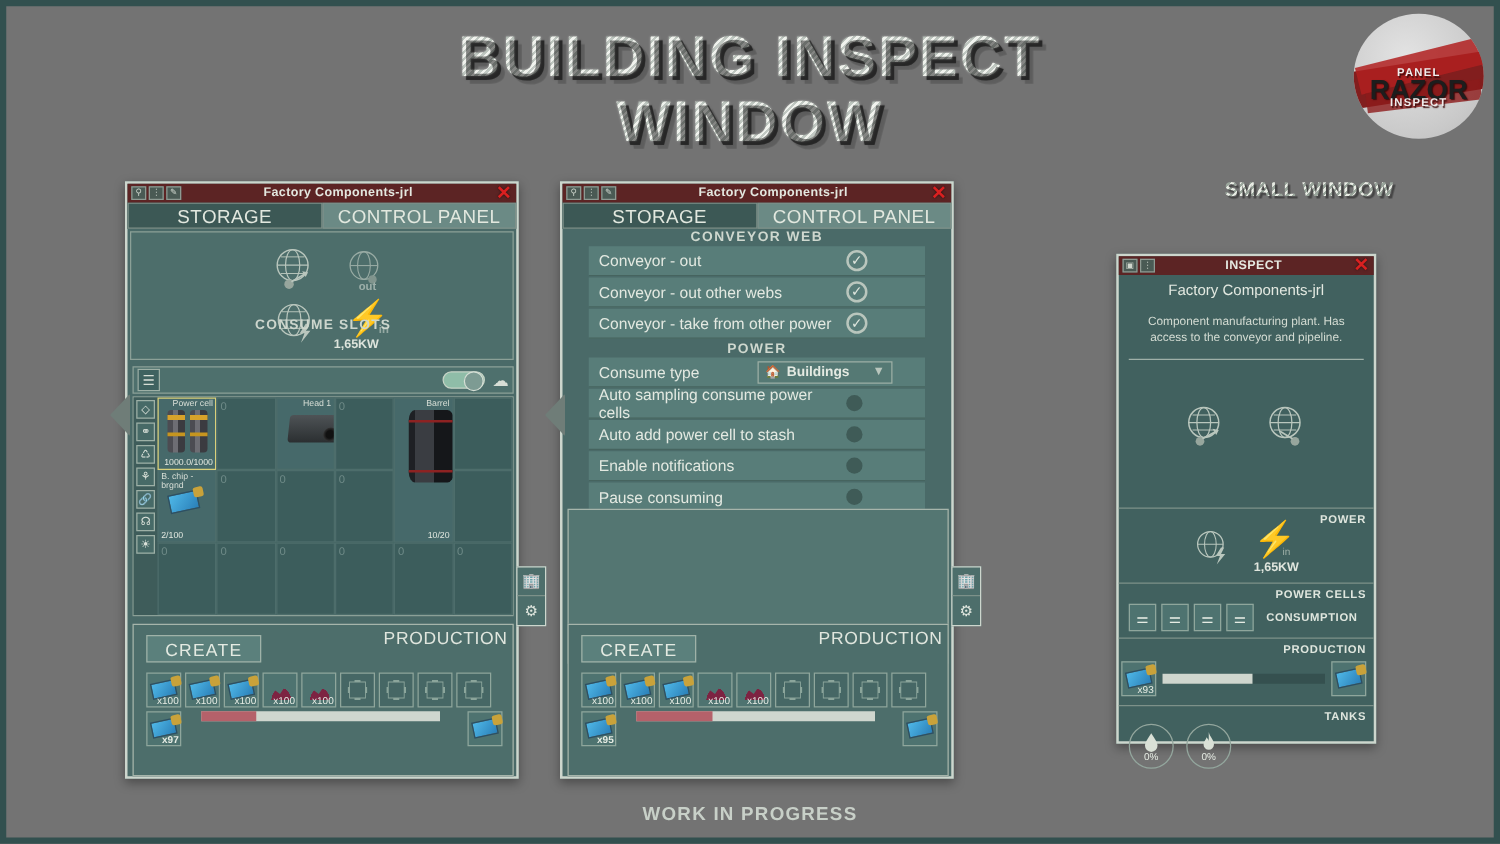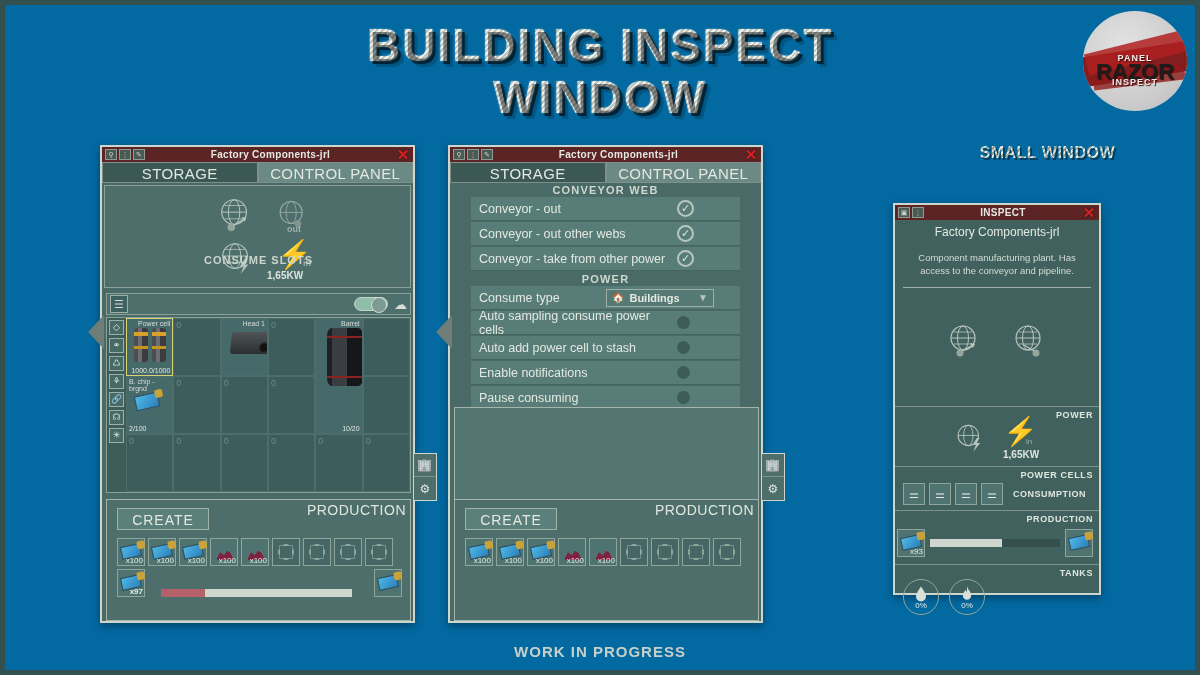--- a/index.html
+++ b/index.html
@@ -5,21 +5,21 @@
   * { box-sizing: border-box; margin: 0; padding: 0; }
   html, body {
     width: 1200px; height: 675px;
     background: #3c5b5b;
     font-family: "Liberation Sans", sans-serif;
     overflow: hidden;
   }
   #root {
     position: relative;
     width: 1200px; height: 675px;
-    background: #0369a1;
+    background: #737373;
     border: 5px solid #32504f;
   }
 
   
   .slide-title {
     position: absolute;
     left: 0; right: 0;
     top: 14px;
     text-align: center;
     font-size: 46px;
@@ -250,21 +250,21 @@
     content:''; position:absolute; inset: 5px;
     border: 2px solid #8ba59b; clip-path: polygon(0 0,35% 0,35% 8%,8% 8%,8% 35%,0 35%,
       0 65%,8% 65%,8% 92%,35% 92%,35% 100%,0 100%,100% 100%,65% 100%,65% 92%,92% 92%,92% 65%,100% 65%,
       100% 35%,92% 35%,92% 8%,65% 8%,65% 0,100% 0);
   }
   .slot .qty { position: absolute; right: 1px; bottom: 0px; color: #e6ece4; font-size: 8px; }
   .ore { position:absolute; left:4px; top:9px; width:20px; height:12px;
     background: radial-gradient(ellipse at 50% 100%, #7d2342 0 55%, transparent 56%);
     clip-path: polygon(0 100%, 25% 35%, 45% 60%, 65% 10%, 100% 100%);
   }
-  .bar-row { display:flex; align-items:flex-end; gap: 16px; padding: 3px 0 7px 10px; font-weight: bold; }
+  .bar-row { display:flex; align-items:flex-start; gap: 16px; padding: 3px 0 7px 10px; font-weight: bold; }
   .pbar { flex: 1; height: 8px; background: #cfd6ce; position: relative; margin-right: 6px;}
   .pbar .fill { position:absolute; left:0; top:0; bottom:0; background: #b5616a; }
 
   
   .side-attach {
     position: absolute; width: 24px; background: #4d6e6b;
     border: 1px solid #cdd6cd;
   }
   .side-attach .sb {
     height: 23px; display:flex; align-items:center; justify-content:center;
@@ -643,20 +643,32 @@
           </div>
         <div class="slot">
             <div class="ore"></div>
             <span class="qty">x100</span>
           </div>
         <div class="slot empty"></div>
         <div class="slot empty"></div>
         <div class="slot empty"></div>
         <div class="slot empty"></div>
       </div>
+      <div class="bar-row">
+        <div class="slot">
+            <div class="bchip" style="left:3px;top:6px;width:20px;height:13px"></div>
+            <span class="qty">x95</span>
+          </div>
+        <div class="pbar">
+            <div class="fill" id="w2fill" style="width: 32%;"></div>
+          </div>
+        <div class="slot" style="margin-right:8px">
+            <div class="bchip" style="left:3px;top:6px;width:20px;height:13px"></div>
+          </div>
+      </div>
     </div>
 
     <div class="left-arrow" style="left:-14px; top:168px;"></div>
     <div class="side-attach" style="left:311px; top:306px; height:48px;">
       <div class="sb">🏢</div>
       <div class="sb" style="border-bottom:none">⚙</div>
     </div>
   </div>
 
   <div class="win" id="win3">

